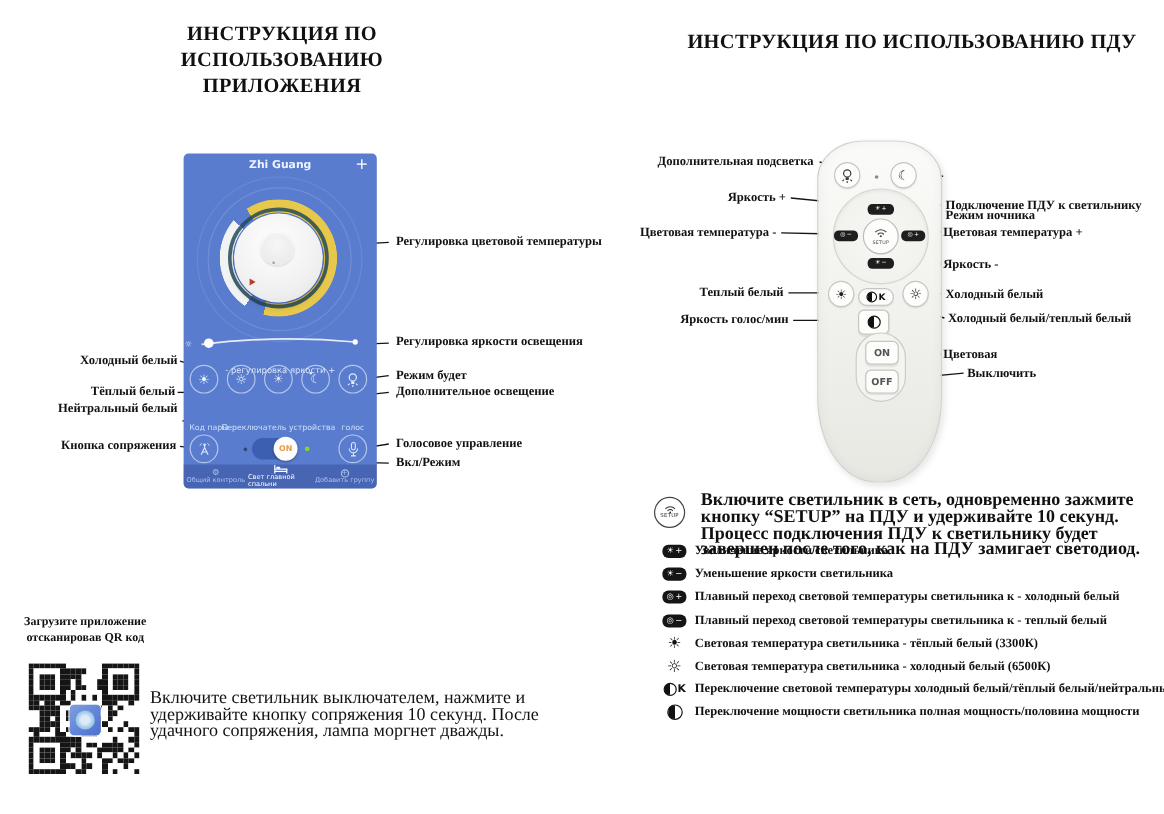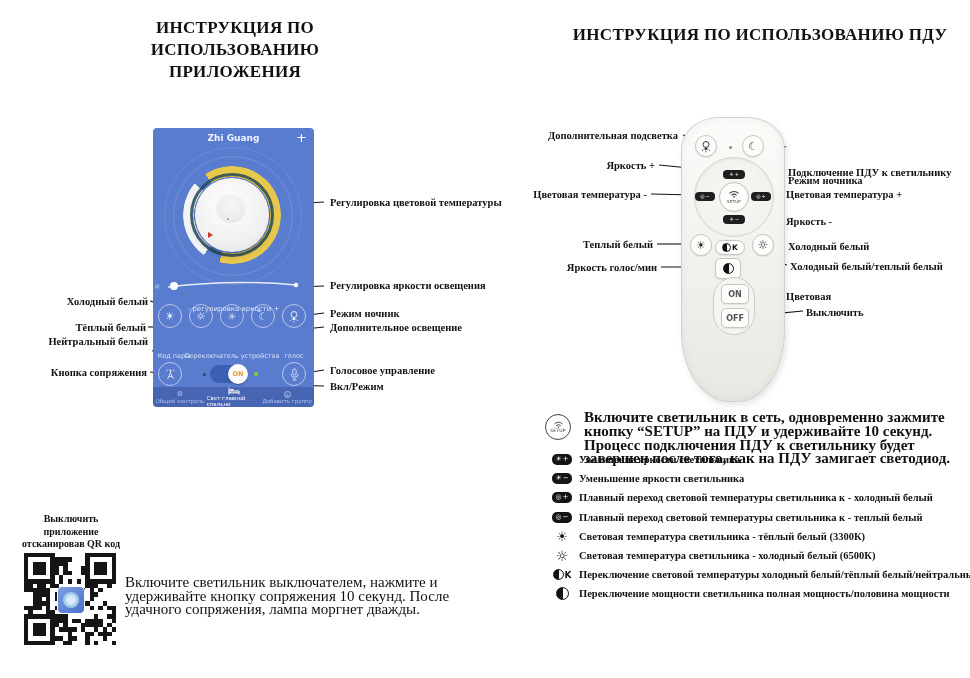--- a/index.html
+++ b/index.html
@@ -216,27 +216,27 @@
       </div>
     </div>
   </div>
 
   <span class="lbl" style="right:822px;top:301px;">Холодный белый</span>
   <span class="lbl" style="right:824px;top:327px;">Тёплый белый</span>
   <span class="lbl" style="right:822px;top:341px;">Нейтральный белый</span>
   <span class="lbl" style="right:823px;top:372px;">Кнопка сопряжения</span>
   <span class="lbl" style="left:330px;top:202px;">Регулировка цветовой температуры</span>
   <span class="lbl" style="left:330px;top:285px;">Регулировка яркости освещения</span>
-  <span class="lbl" style="left:330px;top:313px;">Режим ночник</span>
+  <span class="lbl" style="left:330px;top:313px;">Режим будет</span>
   <span class="lbl" style="left:330px;top:327px;">Дополнительное освещение</span>
   <span class="lbl" style="left:330px;top:370px;">Голосовое управление</span>
   <span class="lbl" style="left:330px;top:386px;">Вкл/Режим</span>
 
   <div class="abs" style="left:16px;top:513px;width:110px;text-align:center;font-weight:bold;font-size:10px;line-height:12.5px;">
-    <div>Выключить приложение</div>
+    <div>Загрузите приложение</div>
     <div>отсканировав QR код</div>
   </div>
   <div id="qrwrap">
     <div id="qr">
         <i class="f"></i>
         <i class="f"></i>
         <i class="f"></i>
         <i class="f"></i>
         <i class="f"></i>
         <i class="f"></i>

